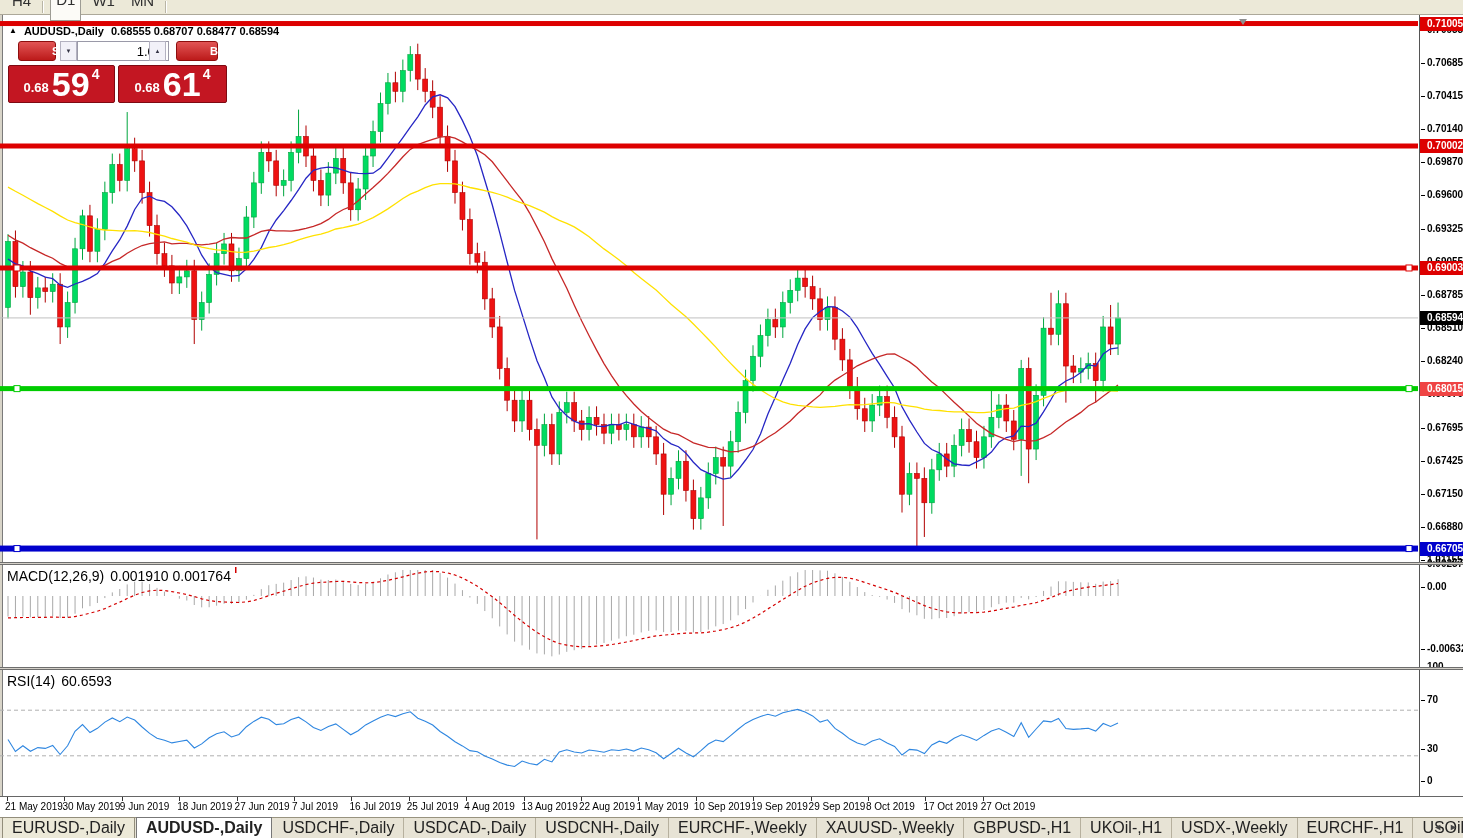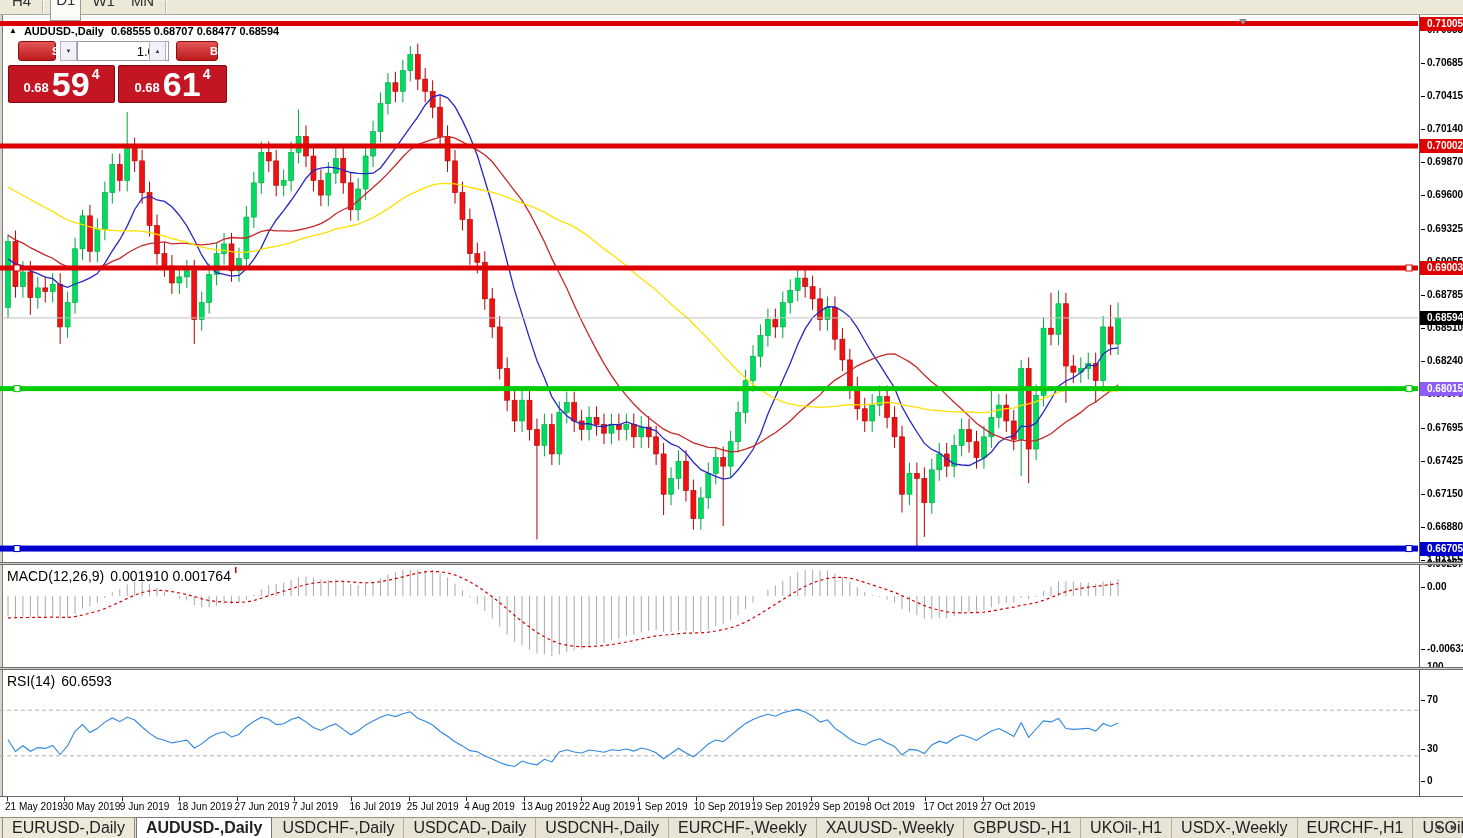--- a/index.html
+++ b/index.html
@@ -623,21 +623,21 @@
       <div class="tick" style="top: 340.14px;"><i></i><span>0.68240</span></div>
       <div class="tick" style="top: 373.107px;"><i></i><span>0.67970</span></div>
       <div class="tick" style="top: 406.685px;"><i></i><span>0.67695</span></div>
       <div class="tick" style="top: 439.652px;"><i></i><span>0.67425</span></div>
       <div class="tick" style="top: 473.229px;"><i></i><span>0.67150</span></div>
       <div class="tick" style="top: 506.196px;"><i></i><span>0.66880</span></div>
       <div class="tick" style="top: 539.163px;"><i></i><span>1.01155</span></div>
       <div class="lvl" style="top: 1.5337px;;background:#dd0000">0.71005</div>
       <div class="lvl" style="top: 124px;;background:#dd0000">0.70002</div>
       <div class="lvl" style="top: 245.978px;;background:#dd0000">0.69003</div>
-      <div class="lvl" style="top: 366.613px;;background:#8b5cf6">0.68015</div>
+      <div class="lvl" style="top: 366.613px;;background:#ef4444">0.68015</div>
       <div class="lvl" style="top: 526.564px;;background:#0000cc">0.66705</div>
       <div class="lvl" style="top: 295.917px;;background:#000000">0.68594</div>
       <div class="tick" style="top: 543px;"><i></i><span>0.002574</span></div>
       <div class="tick" style="top: 566px;"><i></i><span>0.00</span></div>
       <div class="tick" style="top: 628px;"><i></i><span>-0.006326</span></div>
       <div class="tick" style="top: 646px;"><i></i><span>100</span></div>
       <div class="tick" style="top: 679px;"><i></i><span>70</span></div>
       <div class="tick" style="top: 728px;"><i></i><span>30</span></div>
       <div class="tick" style="top: 760px;"><i></i><span>0</span></div>
     </div>
@@ -658,21 +658,21 @@
       <div class="dlabel" style="left: 349.4px;">16 Jul 2019</div>
       <div class="dtick" style="left: 351.4px;"></div>
       <div class="dlabel" style="left: 406.8px;">25 Jul 2019</div>
       <div class="dtick" style="left: 408.8px;"></div>
       <div class="dlabel" style="left: 464.2px;">4 Aug 2019</div>
       <div class="dtick" style="left: 466.2px;"></div>
       <div class="dlabel" style="left: 521.6px;">13 Aug 2019</div>
       <div class="dtick" style="left: 523.6px;"></div>
       <div class="dlabel" style="left: 579px;">22 Aug 2019</div>
       <div class="dtick" style="left: 581px;"></div>
-      <div class="dlabel" style="left: 636.4px;">1 Sep 2019</div>
+      <div class="dlabel" style="left: 636.4px;">1 May 2019</div>
       <div class="dtick" style="left: 638.4px;"></div>
       <div class="dlabel" style="left: 693.8px;">10 Sep 2019</div>
       <div class="dtick" style="left: 695.8px;"></div>
       <div class="dlabel" style="left: 751.2px;">19 Sep 2019</div>
       <div class="dtick" style="left: 753.2px;"></div>
       <div class="dlabel" style="left: 808.6px;">29 Sep 2019</div>
       <div class="dtick" style="left: 810.6px;"></div>
       <div class="dlabel" style="left: 866px;">8 Oct 2019</div>
       <div class="dtick" style="left: 868px;"></div>
       <div class="dlabel" style="left: 923.4px;">17 Oct 2019</div>

